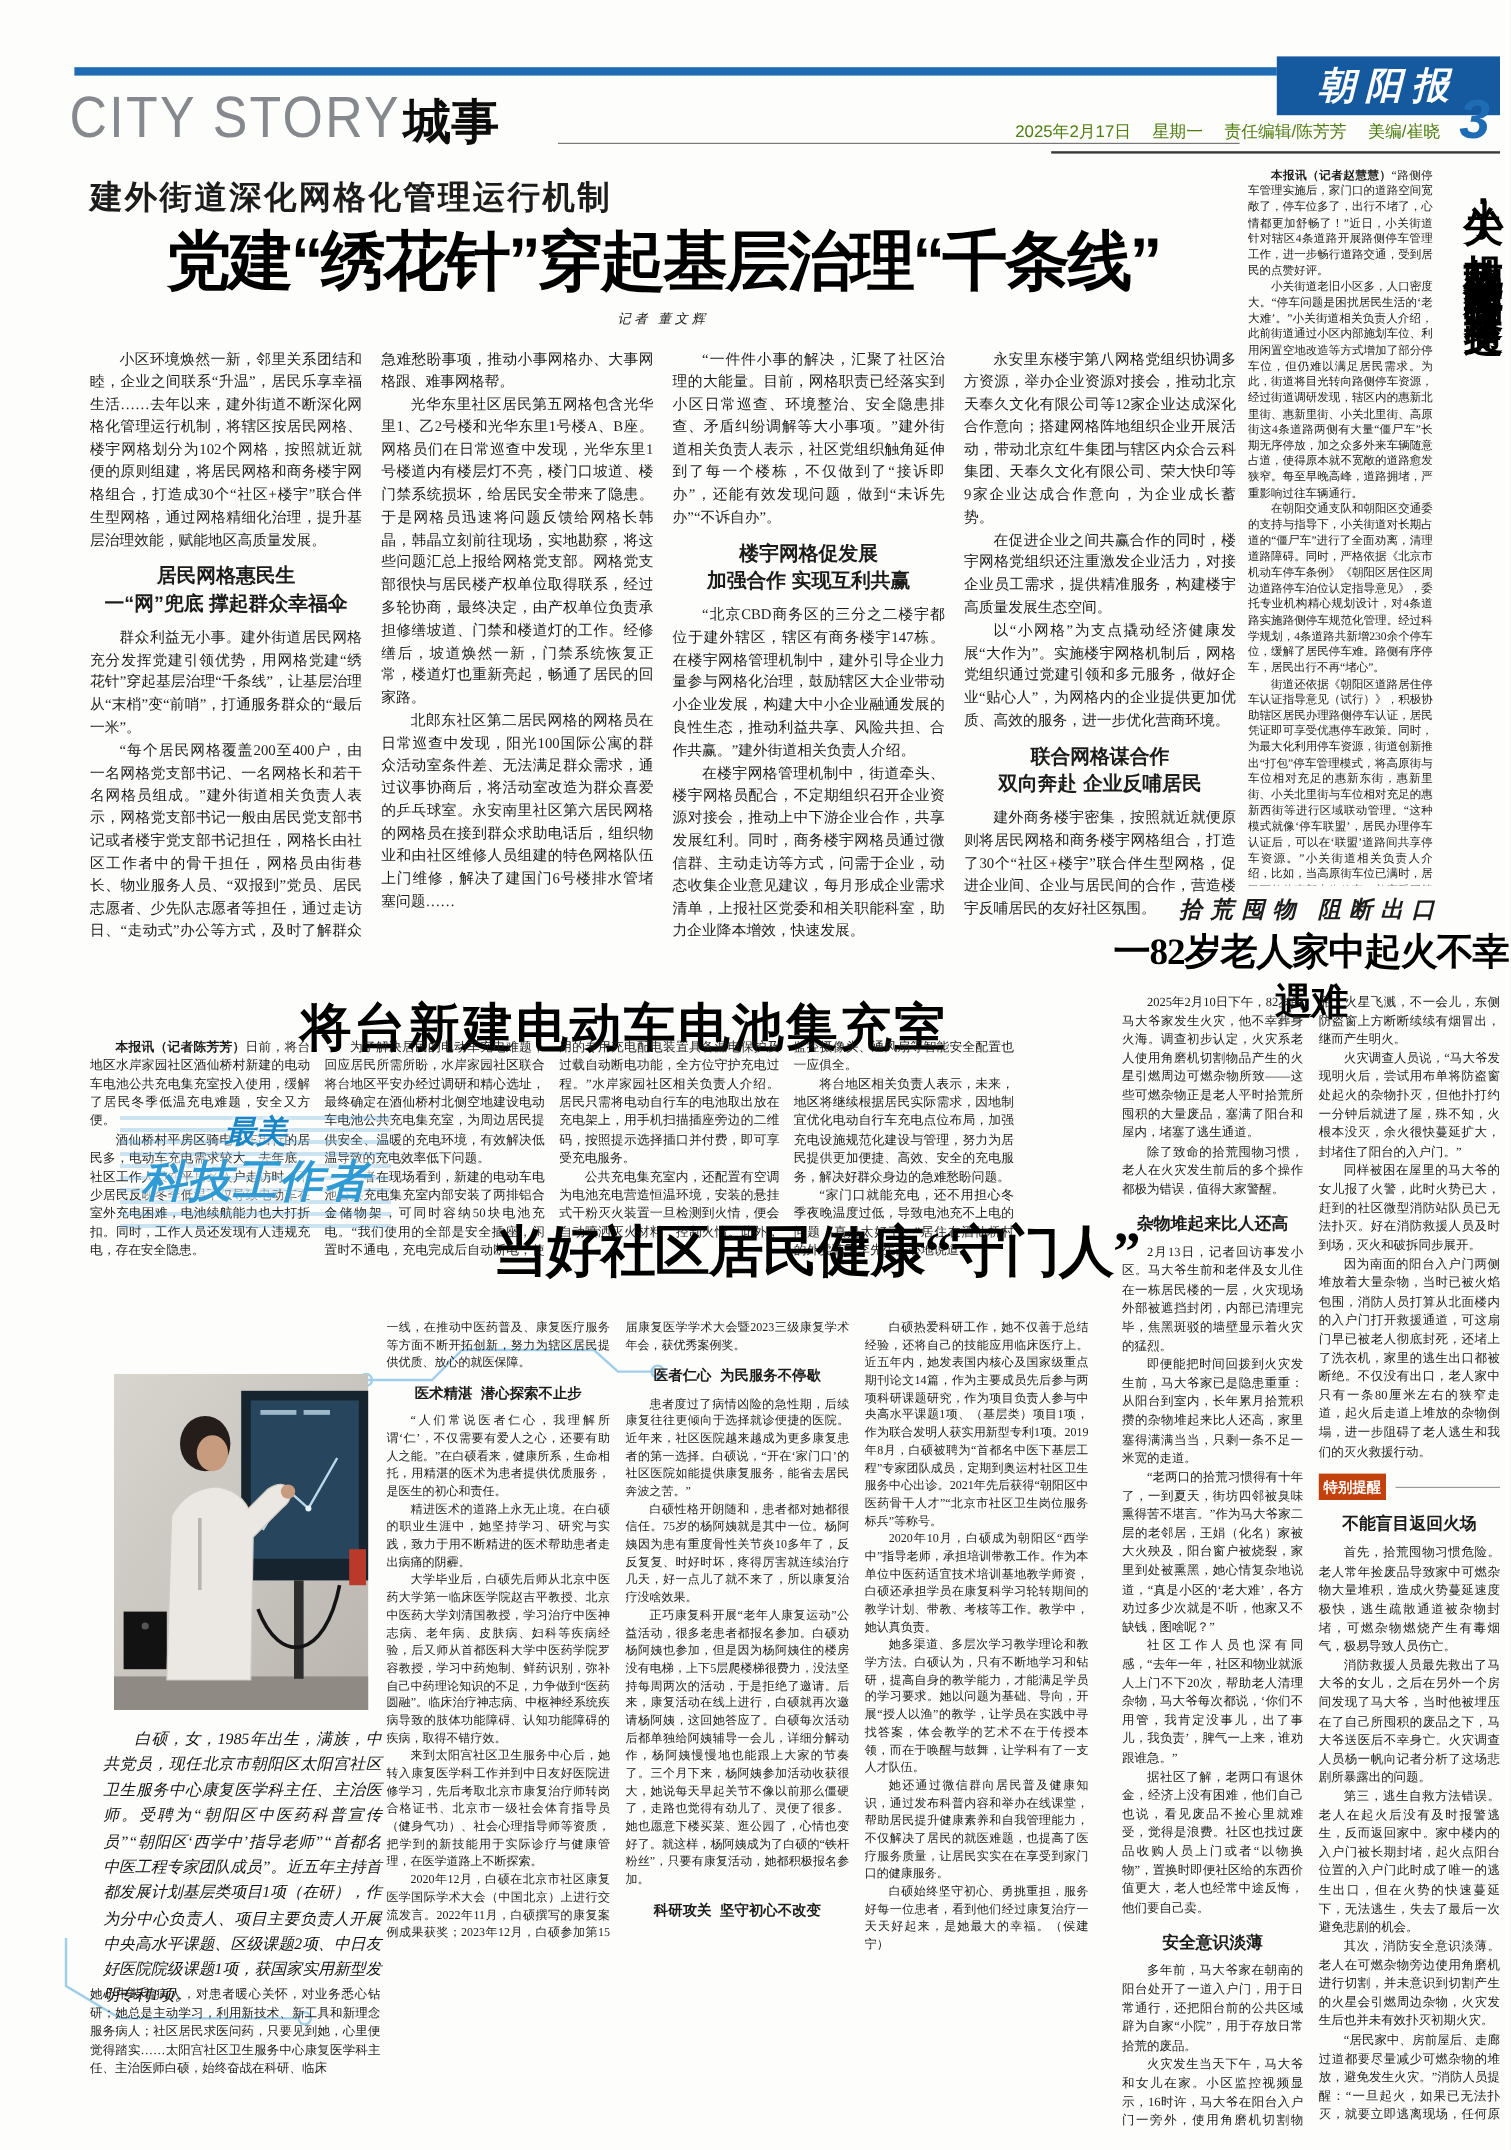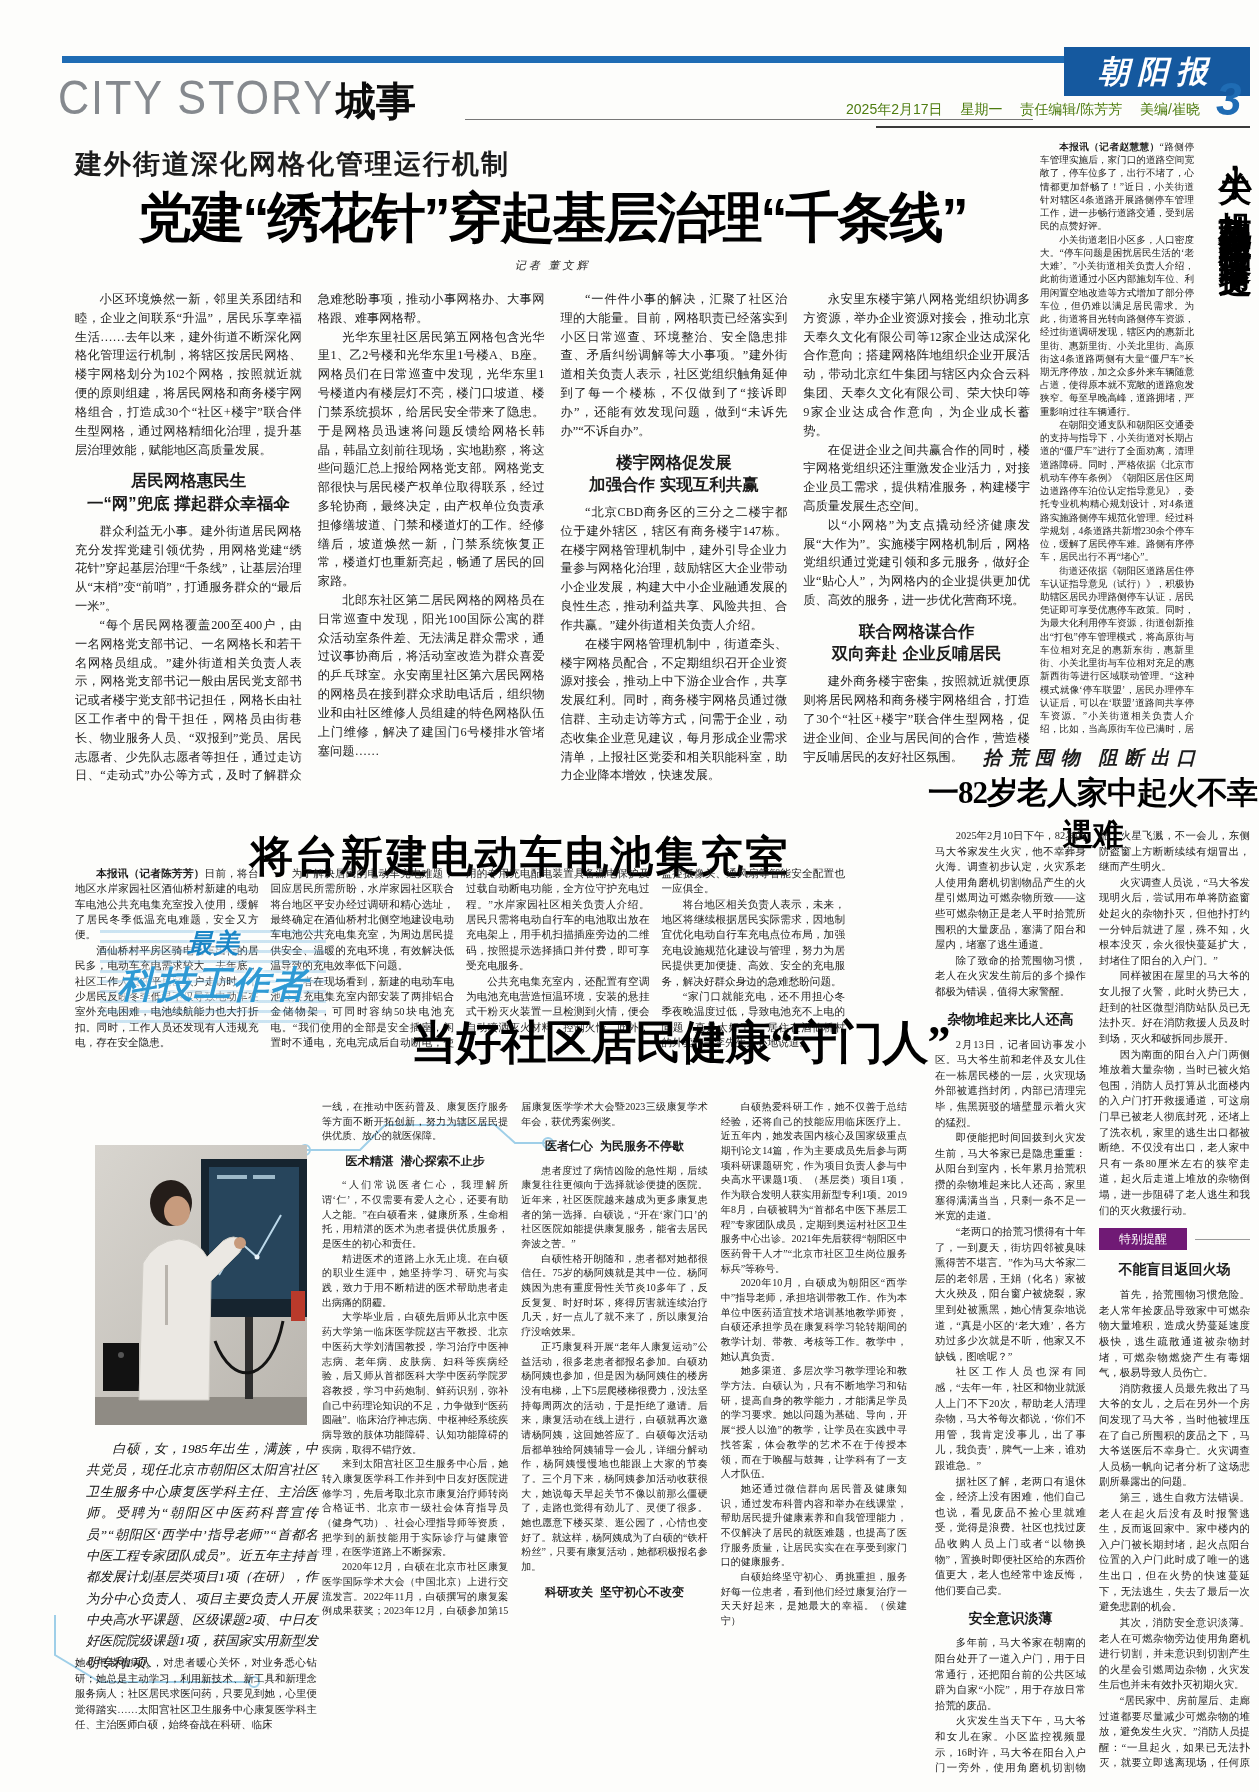--- a/index.html
+++ b/index.html
@@ -23,21 +23,21 @@
   .pageno{position:absolute;left:1216px;top:72px;font-size:46px;font-weight:900;font-style:italic;
           color:#1f6cb4;font-family:"Liberation Sans",sans-serif;}
   .date-rule{position:absolute;left:876px;top:126px;width:374px;height:2px;background:#3a3a3a;}
   
   .bp{margin:0;text-indent:2em;text-align:justify;}
   .bp.noind{text-indent:0;}
   .bp b{font-weight:900;}
   .sub{font-weight:900;text-align:center;white-space:pre-line;margin:10px 0 8px;
        font-family:"Liberation Sans",sans-serif;line-height:1.35;}
   .alert-row{display:flex;align-items:center;margin:10px 0 4px;}
-  .alert-badge{background:#701a75;color:#fff;font-size:12px;font-weight:400;padding:2px 20px;
+  .alert-badge{background:#c2410c;color:#fff;font-size:12px;font-weight:700;padding:2px 4px;
                font-family:"Liberation Sans",sans-serif;}
   .alert-line{flex:1;border-top:1px solid #9a9a9a;margin-left:8px;}
   
   .m-kicker{position:absolute;left:75px;top:146px;width:955px;text-align:left;font-size:27px;
             font-weight:800;font-family:"Liberation Sans",sans-serif;letter-spacing:2px;}
   .m-head{position:absolute;left:60px;top:182px;width:985px;text-align:center;font-size:54px;
           font-weight:900;font-family:"Liberation Sans",sans-serif;letter-spacing:-2px;color:#000;}
   .m-byline{position:absolute;left:75px;top:258px;width:955px;text-align:center;font-size:11px;
             font-style:italic;letter-spacing:3px;}
   .m-body{position:absolute;left:75px;top:290px;width:955px;height:500px;overflow:hidden;}

